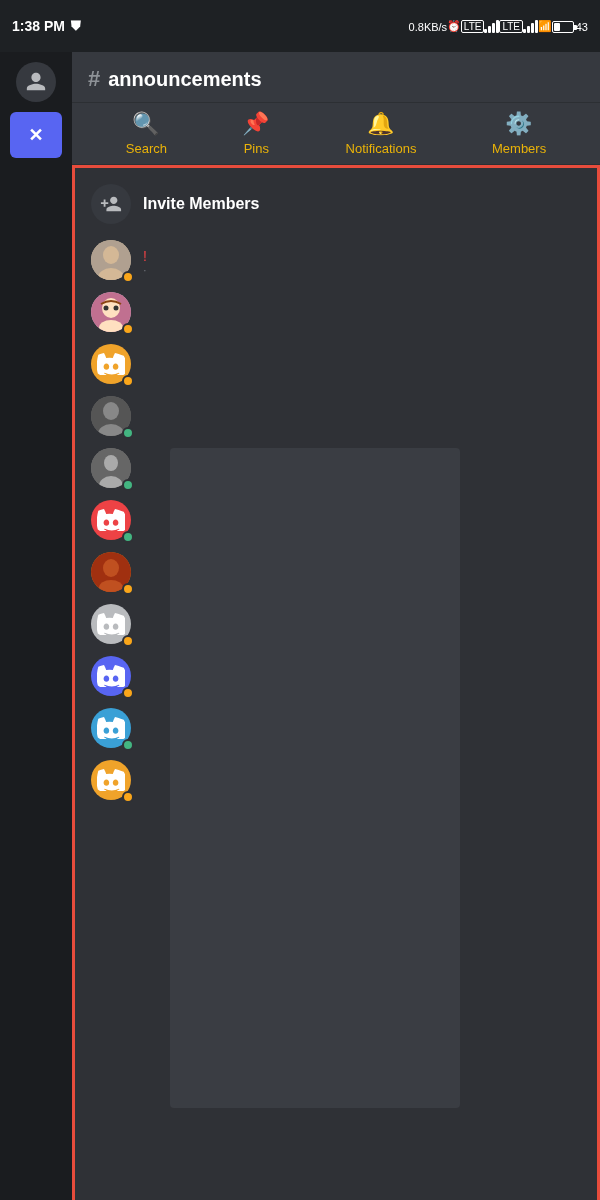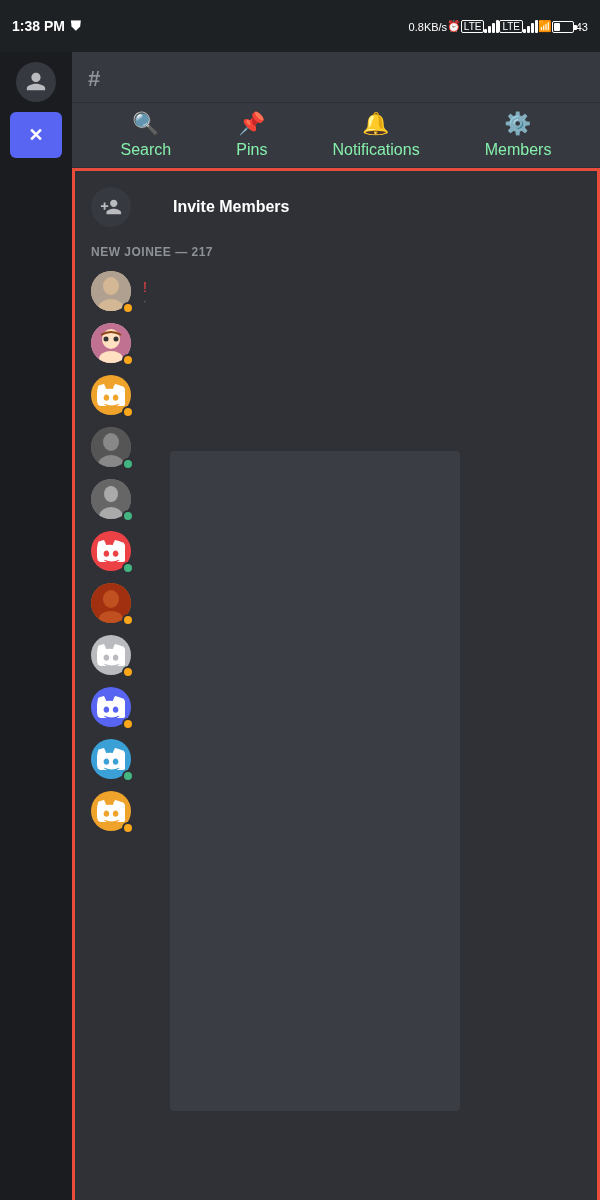--- a/index.html
+++ b/index.html
@@ -124,22 +124,22 @@
       flex-direction: column;
       align-items: center;
       gap: 4px;
       cursor: pointer;
     }
     .toolbar-icon {
       font-size: 22px;
       color: #b9bbbe;
     }
     .toolbar-label {
-      font-size: 16px;
-      color: #86efac;
+      font-size: 13px;
+      color: #eab308;
     }
 
     
     .members-panel {
       flex: 1;
       border: 3px solid #e74c3c;
       margin: 0;
       background: #2f3136;
       overflow: hidden;
       position: relative;
@@ -161,21 +161,20 @@
       display: flex;
       align-items: center;
       justify-content: center;
       font-size: 18px;
       color: #b9bbbe;
     }
     .invite-text {
       font-size: 16px;
       font-weight: 600;
       color: #ffffff;
-      margin-left: 30px;
     }
 
     
     .section-heading {
       padding: 6px 16px 8px 16px;
       font-size: 12px;
       font-weight: 700;
       color: #8e9297;
       text-transform: uppercase;
       letter-spacing: 0.5px;
@@ -345,20 +344,21 @@
     </div>
     <div class="sidebar-close-btn">
       <span>✕</span>
     </div>
   </div>
 
   <div class="main-content">
 
     <div class="channel-header">
       <span class="channel-hash">#</span>
+      <span class="channel-name">announcements</span>
     </div>
 
     <div class="toolbar">
       <div class="toolbar-item">
         <span class="toolbar-icon">🔍</span>
         <span class="toolbar-label">Search</span>
       </div>
       <div class="toolbar-item">
         <span class="toolbar-icon">📌</span>
         <span class="toolbar-label">Pins</span>
@@ -377,21 +377,20 @@
 
       <div class="invite-header">
         <div class="invite-icon">
           <svg width="22" height="22" viewBox="0 0 24 24" fill="#b9bbbe">
             <path d="M15 12c2.2 0 4-1.8 4-4s-1.8-4-4-4-4 1.8-4 4 1.8 4 4 4zm-9-2V7H4v3H1v2h3v3h2v-3h3v-2H6zm9 4c-2.7 0-8 1.3-8 4v2h16v-2c0-2.7-5.3-4-8-4z"></path>
           </svg>
         </div>
         <span class="invite-text">Invite Members</span>
       </div>
 
-      <div class="section-heading">NEW JOINEE — 217</div>
 
       <div class="members-list">
 
         <div class="member-row">
           <div class="member-avatar-wrap">
             <div class="member-avatar" style="background: #c8b89a; overflow:hidden;">
               <svg width="40" height="40" viewBox="0 0 40 40">
                 <rect width="40" height="40" fill="#b0a090"></rect>
                 <ellipse cx="20" cy="15" rx="8" ry="9" fill="#d4b896"></ellipse>
                 <ellipse cx="20" cy="38" rx="13" ry="10" fill="#d4b896"></ellipse>

